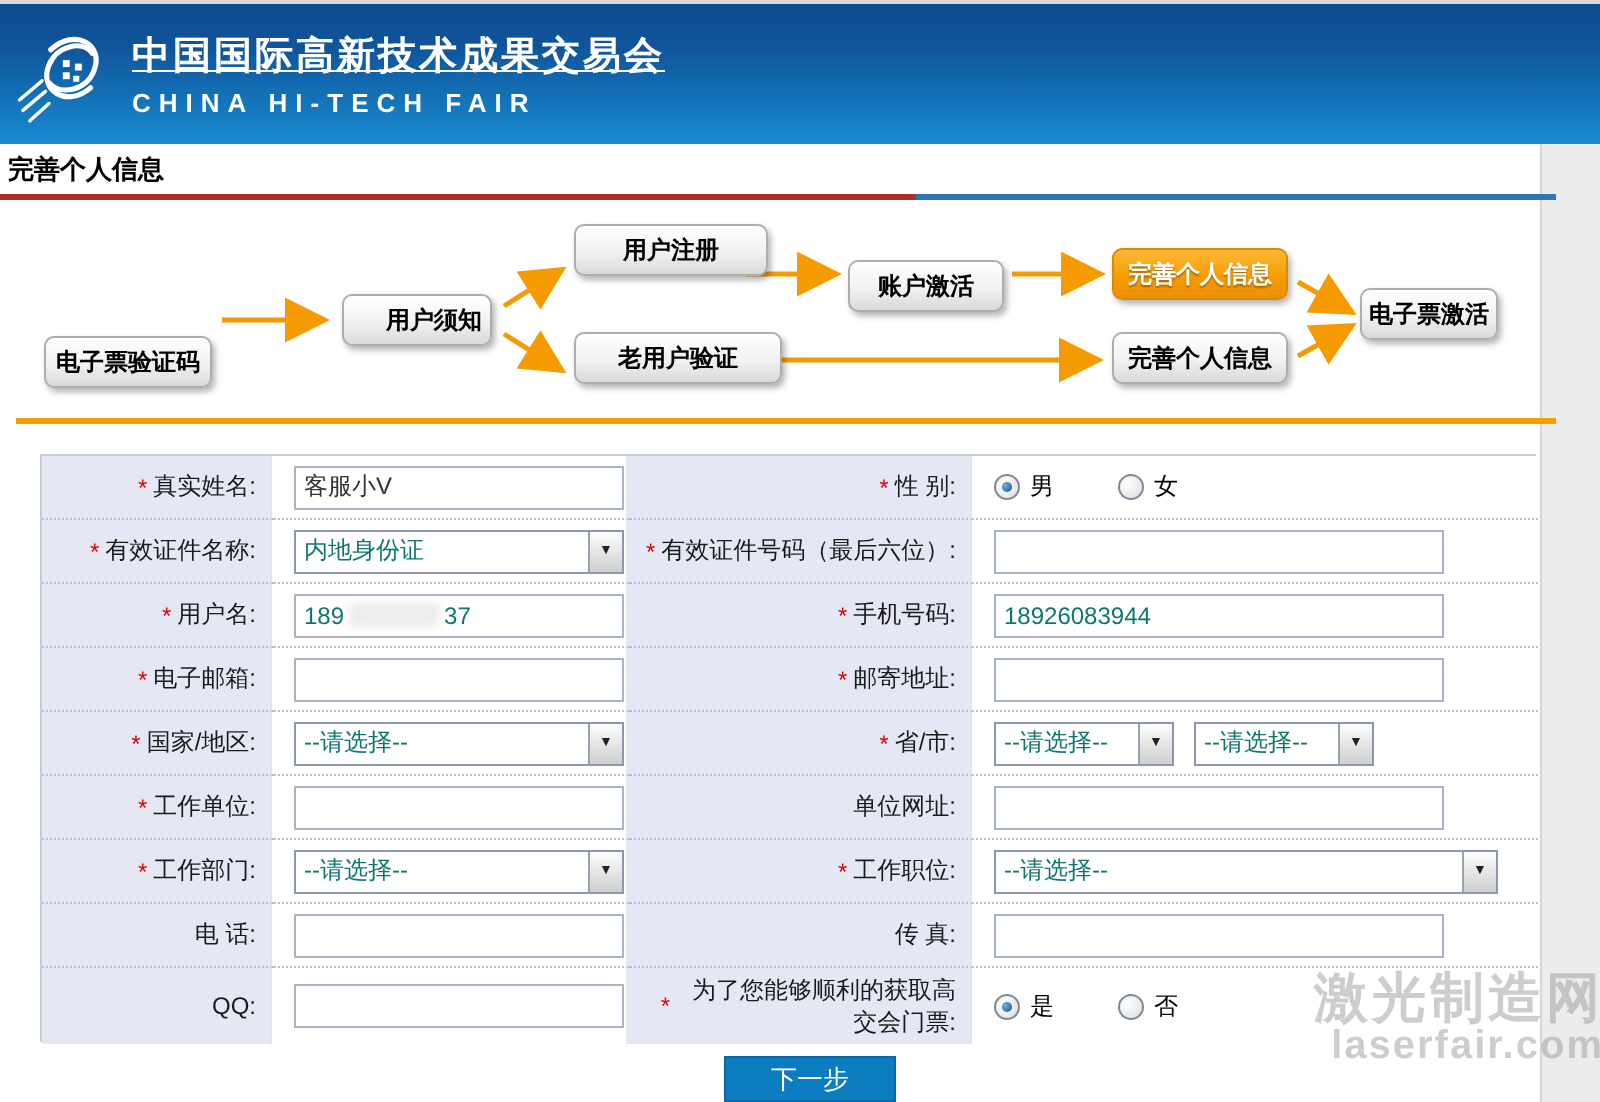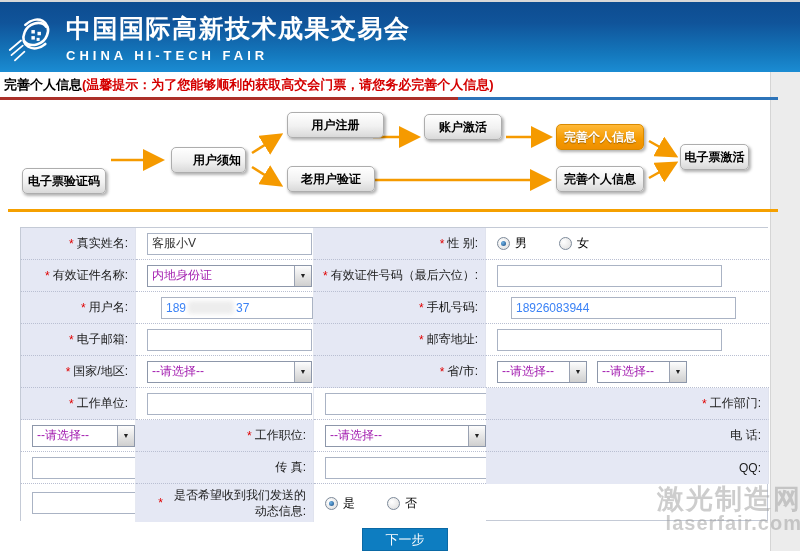--- a/index.html
+++ b/index.html
@@ -5,21 +5,21 @@
   * { margin:0; padding:0; box-sizing:border-box; }
   body { font-family:"Liberation Sans", sans-serif; background:#fff; }
   .page { position:relative; width:800px; height:551px; background:#fff; overflow:hidden; }
 
   .topstrip { position:absolute; top:0; left:0; width:800px; height:2px; background:#d8d8d8; }
   .hdr { position:absolute; top:2px; left:0; width:800px; height:70px;
          background:linear-gradient(180deg,#0d4c90 0%,#10549a 30%,#1478bd 75%,#1b8cd3 100%);
          display:flex; align-items:center; }
   .logo { width:52px; height:52px; margin-left:8px; }
   .hdr-titles { margin-left:6px; color:#fff; }
-  .t-cn { font-size:25px; font-weight:bold; letter-spacing:1.5px; }
+  .t-cn { font-size:19px; font-weight:bold; letter-spacing:1.5px;text-decoration:underline; }
   .t-en { font-size:13px; font-weight:bold; letter-spacing:4px; margin-top:3px; }
 
   .gray-strip { position:absolute; left:770px; top:72px; width:30px; height:479px;
                 background:#ececec; border-left:1px solid #d5d5d5; }
 
   .notice { position:absolute; top:72px; left:0; width:770px; height:25px; background:#fff;
             display:flex; align-items:center; padding-left:4px; }
   .notice .nt { font-size:13px; font-weight:bold; color:#000; }
   .notice .tip { font-size:13px; font-weight:bold; color:#d40000; }
 
@@ -45,30 +45,30 @@
   .cell { display:flex; align-items:center; border-bottom:1px dotted #b9bfd2; overflow:hidden; }
   .cell.lastrow { border-bottom:none; }
   .lbl { background:#e5e8f4; justify-content:flex-end; padding-right:7px; color:#1a1a1a;
          border-right:1px solid #e0e3ee; text-align:right; }
   .inp { background:#fff; padding-left:11px; border-right:1px solid #e6e9f2; }
   .inp.last { border-right:none; }
   .req { color:#e00000; margin-right:3px; font-size:12px; }
 
   input.tx { height:22px; border:1px solid #aab3c4; background:#fff; font-size:12px;
              padding:0 4px; color:#333; font-family:"Liberation Sans",sans-serif; }
-  input.tx:disabled, .fake-dis { color:#3b82f6;margin-left:14px; }
+  input.tx:disabled, .fake-dis { color:#0f766e; }
   .w-l { width:165px; } .w-r { width:225px; }
   .fake-dis { height:22px; border:1px solid #aab3c4; background:#fff; display:flex;
               align-items:center; padding:0 4px; font-size:12px; }
   .redact { display:inline-block; width:46px; height:13px; margin:0 2px; background:#ededed;
             border-radius:3px; filter:blur(2px); }
 
   .sel { height:22px; border:1px solid #8d97aa; background:#fff; display:flex;
          align-items:center; justify-content:space-between; cursor:default; }
-  .sel .sv { padding-left:4px; color:#a21caf; white-space:nowrap; overflow:hidden; }
+  .sel .sv { padding-left:4px; color:#0f766e; white-space:nowrap; overflow:hidden; }
   .sel .db { width:17px; height:20px; border-left:1px solid #9aa2b2;
              background:linear-gradient(180deg,#fdfdfd,#cfcfcf); display:flex;
              align-items:center; justify-content:center; font-size:7px; color:#222; }
 
   .radio-opt { display:inline-flex; align-items:center; margin-right:32px; }
   .rad { width:13px; height:13px; border-radius:50%; border:1px solid #7d8a9a;
          background:radial-gradient(circle at 35% 35%, #ffffff, #dcdcdc); margin-right:5px;
          position:relative; display:inline-block; }
   .rad.checked::after { content:""; position:absolute; left:3px; top:3px; width:5px; height:5px;
                         border-radius:50%; background:radial-gradient(circle at 35% 35%, #6fb4e8, #17497f); }
@@ -111,21 +111,20 @@
     <div class="hdr-titles">
       <div class="t-cn">中国国际高新技术成果交易会</div>
       <div class="t-en">CHINA  HI-TECH  FAIR</div>
     </div>
   </div>
 
   <div class="gray-strip"></div>
 
   <div class="notice">
     <span class="nt">完善个人信息</span>
-    <span class="tip">(温馨提示：为了您能够顺利的获取高交会门票，请您务必完善个人信息)</span>
   </div>
 
   <div class="divider">
     <span class="red"></span>
       <span class="blue"></span>
   </div>
 
   <div class="flow">
     <svg width="778" height="100">
       <defs>
@@ -140,22 +139,22 @@
         <line x1="373" y1="27" x2="416" y2="27"></line>
         <line x1="506" y1="27" x2="548" y2="27"></line>
         <line x1="373" y1="70" x2="547" y2="70"></line>
         <line x1="649" y1="31" x2="674" y2="45"></line>
         <line x1="649" y1="68" x2="674" y2="54"></line>
       </g>
     </svg>
     <div class="fbox" style="left:22px; top:37px; width:84px;margin-top:21px;">电子票验证码</div>
     <div class="fbox" style="left:171px; top:37px; width:75px;padding-left:17px;">用户须知</div>
     <div class="fbox" style="left:287px; top:2px; width:97px;">用户注册</div>
-    <div class="fbox" style="left:287px; top:56px; width:88px;">老用户验证</div>
-    <div class="fbox" style="left:424px; top:4px; width:78px;">账户激活</div>
+    <div class="fbox" style="left:287px; top:56px; width:104px;">老用户验证</div>
+    <div class="fbox" style="left:424px; top:20px; width:78px;">账户激活</div>
     <div class="fbox active" style="left:556px; top:14px; width:88px;">完善个人信息</div>
     <div class="fbox" style="left:556px; top:56px; width:88px;">完善个人信息</div>
     <div class="fbox" style="left:680px; top:34px; width:69px;">电子票激活</div>
   </div>
 
   <div class="orange-rule"></div>
 
   <div class="formtbl">
 
     <div class="cell lbl">
@@ -257,20 +256,23 @@
       </span>
     </div>
 
     <div class="cell lbl">
       <span class="req">*</span>
       <span>工作单位:</span>
     </div>
     <div class="cell inp">
       <input class="tx w-l" type="text" value="" style="">
     </div>
+    <div class="cell lbl">
+      <span>单位网址:</span>
+    </div>
     <div class="cell inp last">
       <input class="tx w-r" type="text" value="" style="">
     </div>
 
     <div class="cell lbl">
       <span class="req">*</span>
       <span>工作部门:</span>
     </div>
     <div class="cell inp">
       <span class="sel w-l">
@@ -303,21 +305,21 @@
     </div>
 
     <div class="cell lbl lastrow">
       <span>QQ:</span>
     </div>
     <div class="cell inp lastrow">
       <input class="tx w-l" type="text" value="" style="">
     </div>
     <div class="cell lbl lastrow">
       <span class="req">*</span>
-      <span class="nl-label">是否希望收到我们发送的动态信息:</span>
+      <span class="nl-label">为了您能够顺利的获取高交会门票:</span>
     </div>
     <div class="cell inp last lastrow">
       <span class="radio-opt">
         <span class="rad checked"></span>
         <span>是</span>
       </span>
       <span class="radio-opt">
         <span class="rad"></span>
         <span>否</span>
       </span>

